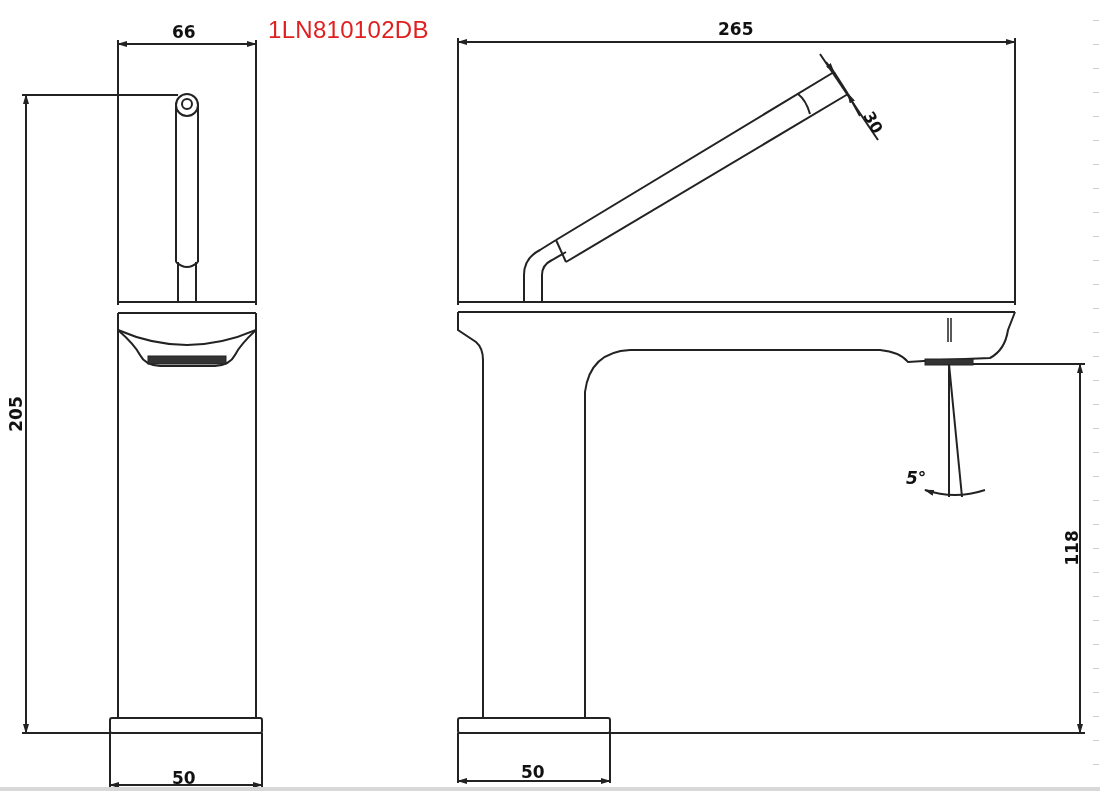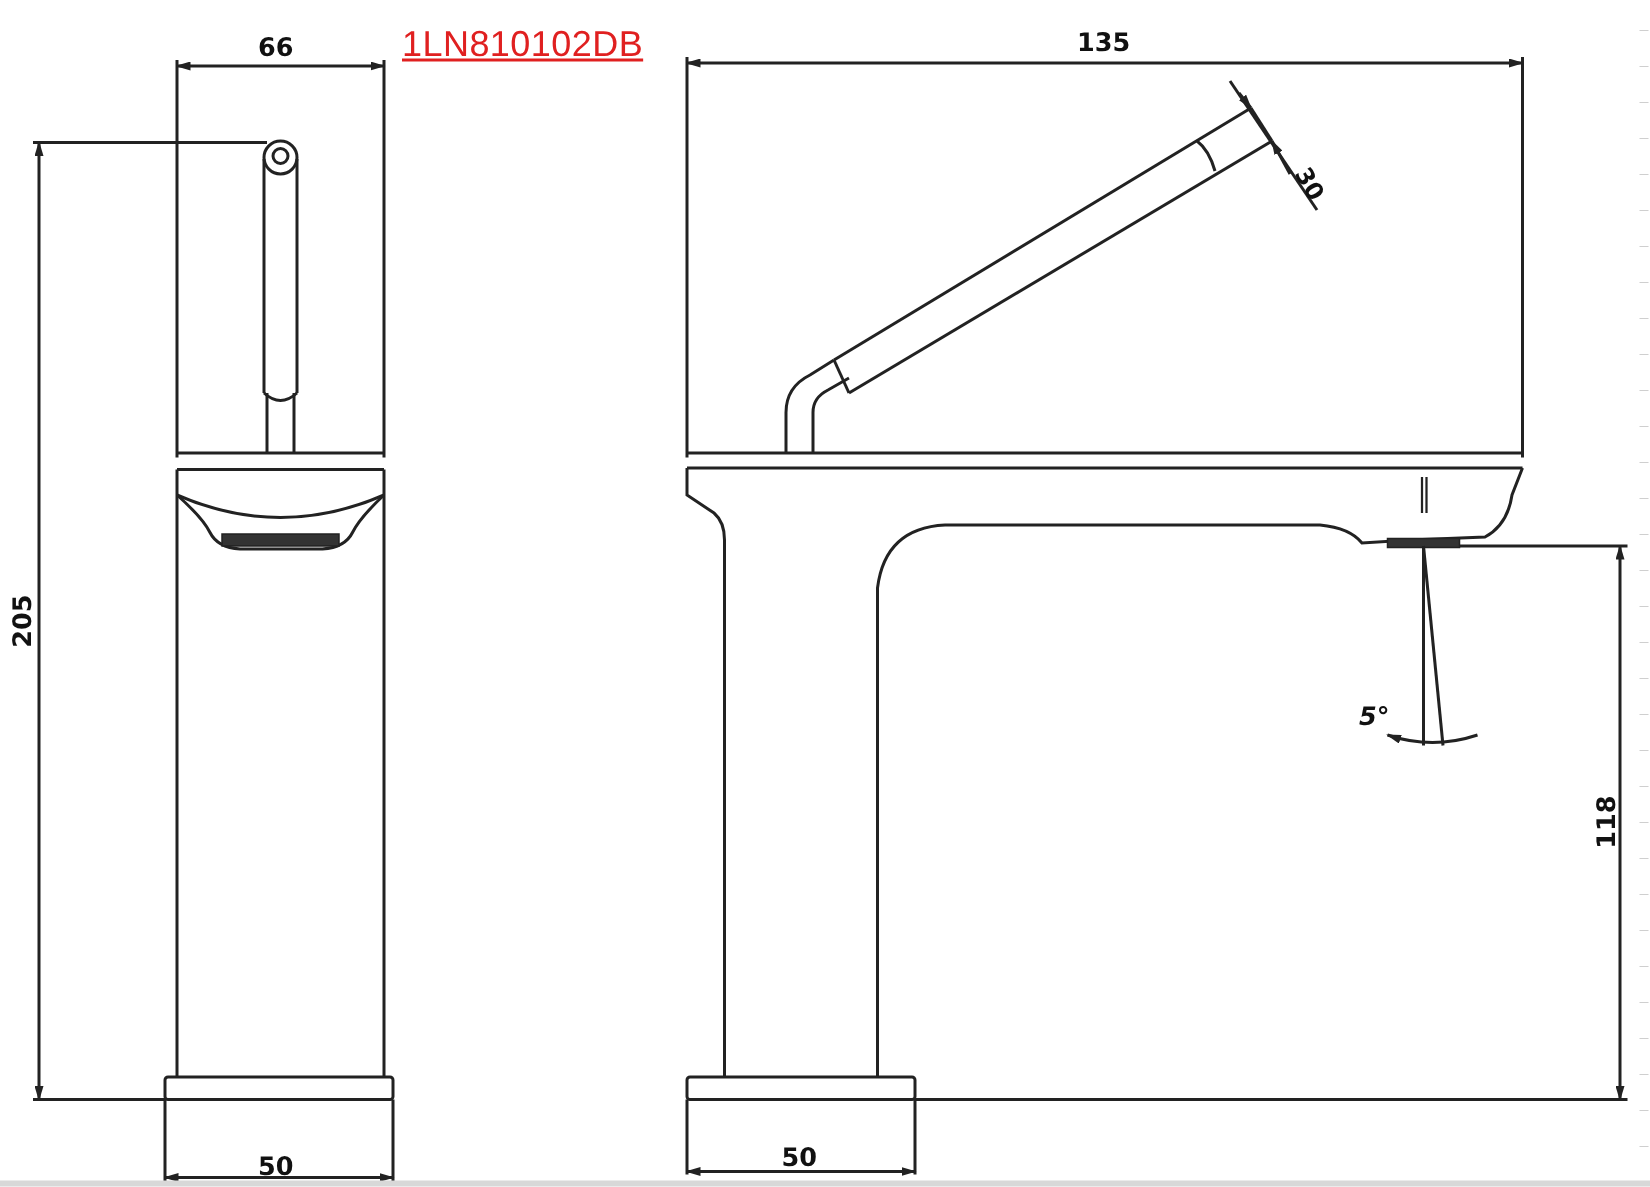--- a/index.html
+++ b/index.html
@@ -1,18 +1,18 @@
 <!DOCTYPE html>
 <html><head>
 <meta charset="utf-8">
 <style>
   html, body { margin:0; padding:0; background:#ffffff; }
   body { width:1100px; height:791px; position:relative; overflow:hidden; font-family:"Liberation Sans", sans-serif; }
   #drawing { position:absolute; left:0; top:0; }
-  .model-code { position:absolute; left:268px; top:16px; font-family:"Liberation Sans", sans-serif; font-size:24px; color:#e02020; letter-spacing:0.3px;text-decoration:underline; }
+  .model-code { position:absolute; left:268px; top:16px; font-family:"Liberation Sans", sans-serif; font-size:24px; color:#e02020; letter-spacing:0.3px; }
   .dim { position:absolute; font-family:"DejaVu Sans", sans-serif; font-weight:bold; font-size:17px; color:#111; transform-origin:center center; }
   .dim-45 { left:172px; top:22px; }
   .dim-183 { left:718px; top:19px; }
   .dim-50a { left:172px; top:768px; }
   .dim-50b { left:521px; top:762px; }
   .dim-205 { left:-2px; top:404px; transform:rotate(-90deg); }
   .dim-118 { left:1054px; top:538px; transform:rotate(-90deg); }
   .dim-30 { left:862px; top:113px; transform:rotate(60deg); font-size:16px; }
   .dim-5 { left:906px; top:468px; font-style:italic; font-size:17px; }
   .bottom-bar { position:absolute; left:0; top:787px; width:1100px; height:4px; background:#d8d8d8; }
@@ -108,21 +108,21 @@
 
       <line x1="458" y1="733" x2="458" y2="783"></line>
       <line x1="610" y1="733" x2="610" y2="783"></line>
       <line x1="458" y1="781" x2="610" y2="781" marker-start="url(#arrs)" marker-end="url(#arr)"></line>
     </g>
   </g>
 </svg>
 
 <div class="model-code">1LN810102DB</div>
 <div class="dim dim-45">66</div>
-<div class="dim dim-183">135</div>
+<div class="dim dim-183">265</div>
 <div class="dim dim-205">205</div>
 <div class="dim dim-118">118</div>
 <div class="dim dim-30">30</div>
 <div class="dim dim-5">5°</div>
 <div class="dim dim-50a">50</div>
 <div class="dim dim-50b">50</div>
 <div class="right-ticks"></div>
 <div class="bottom-bar"></div>
 
 </body></html>

